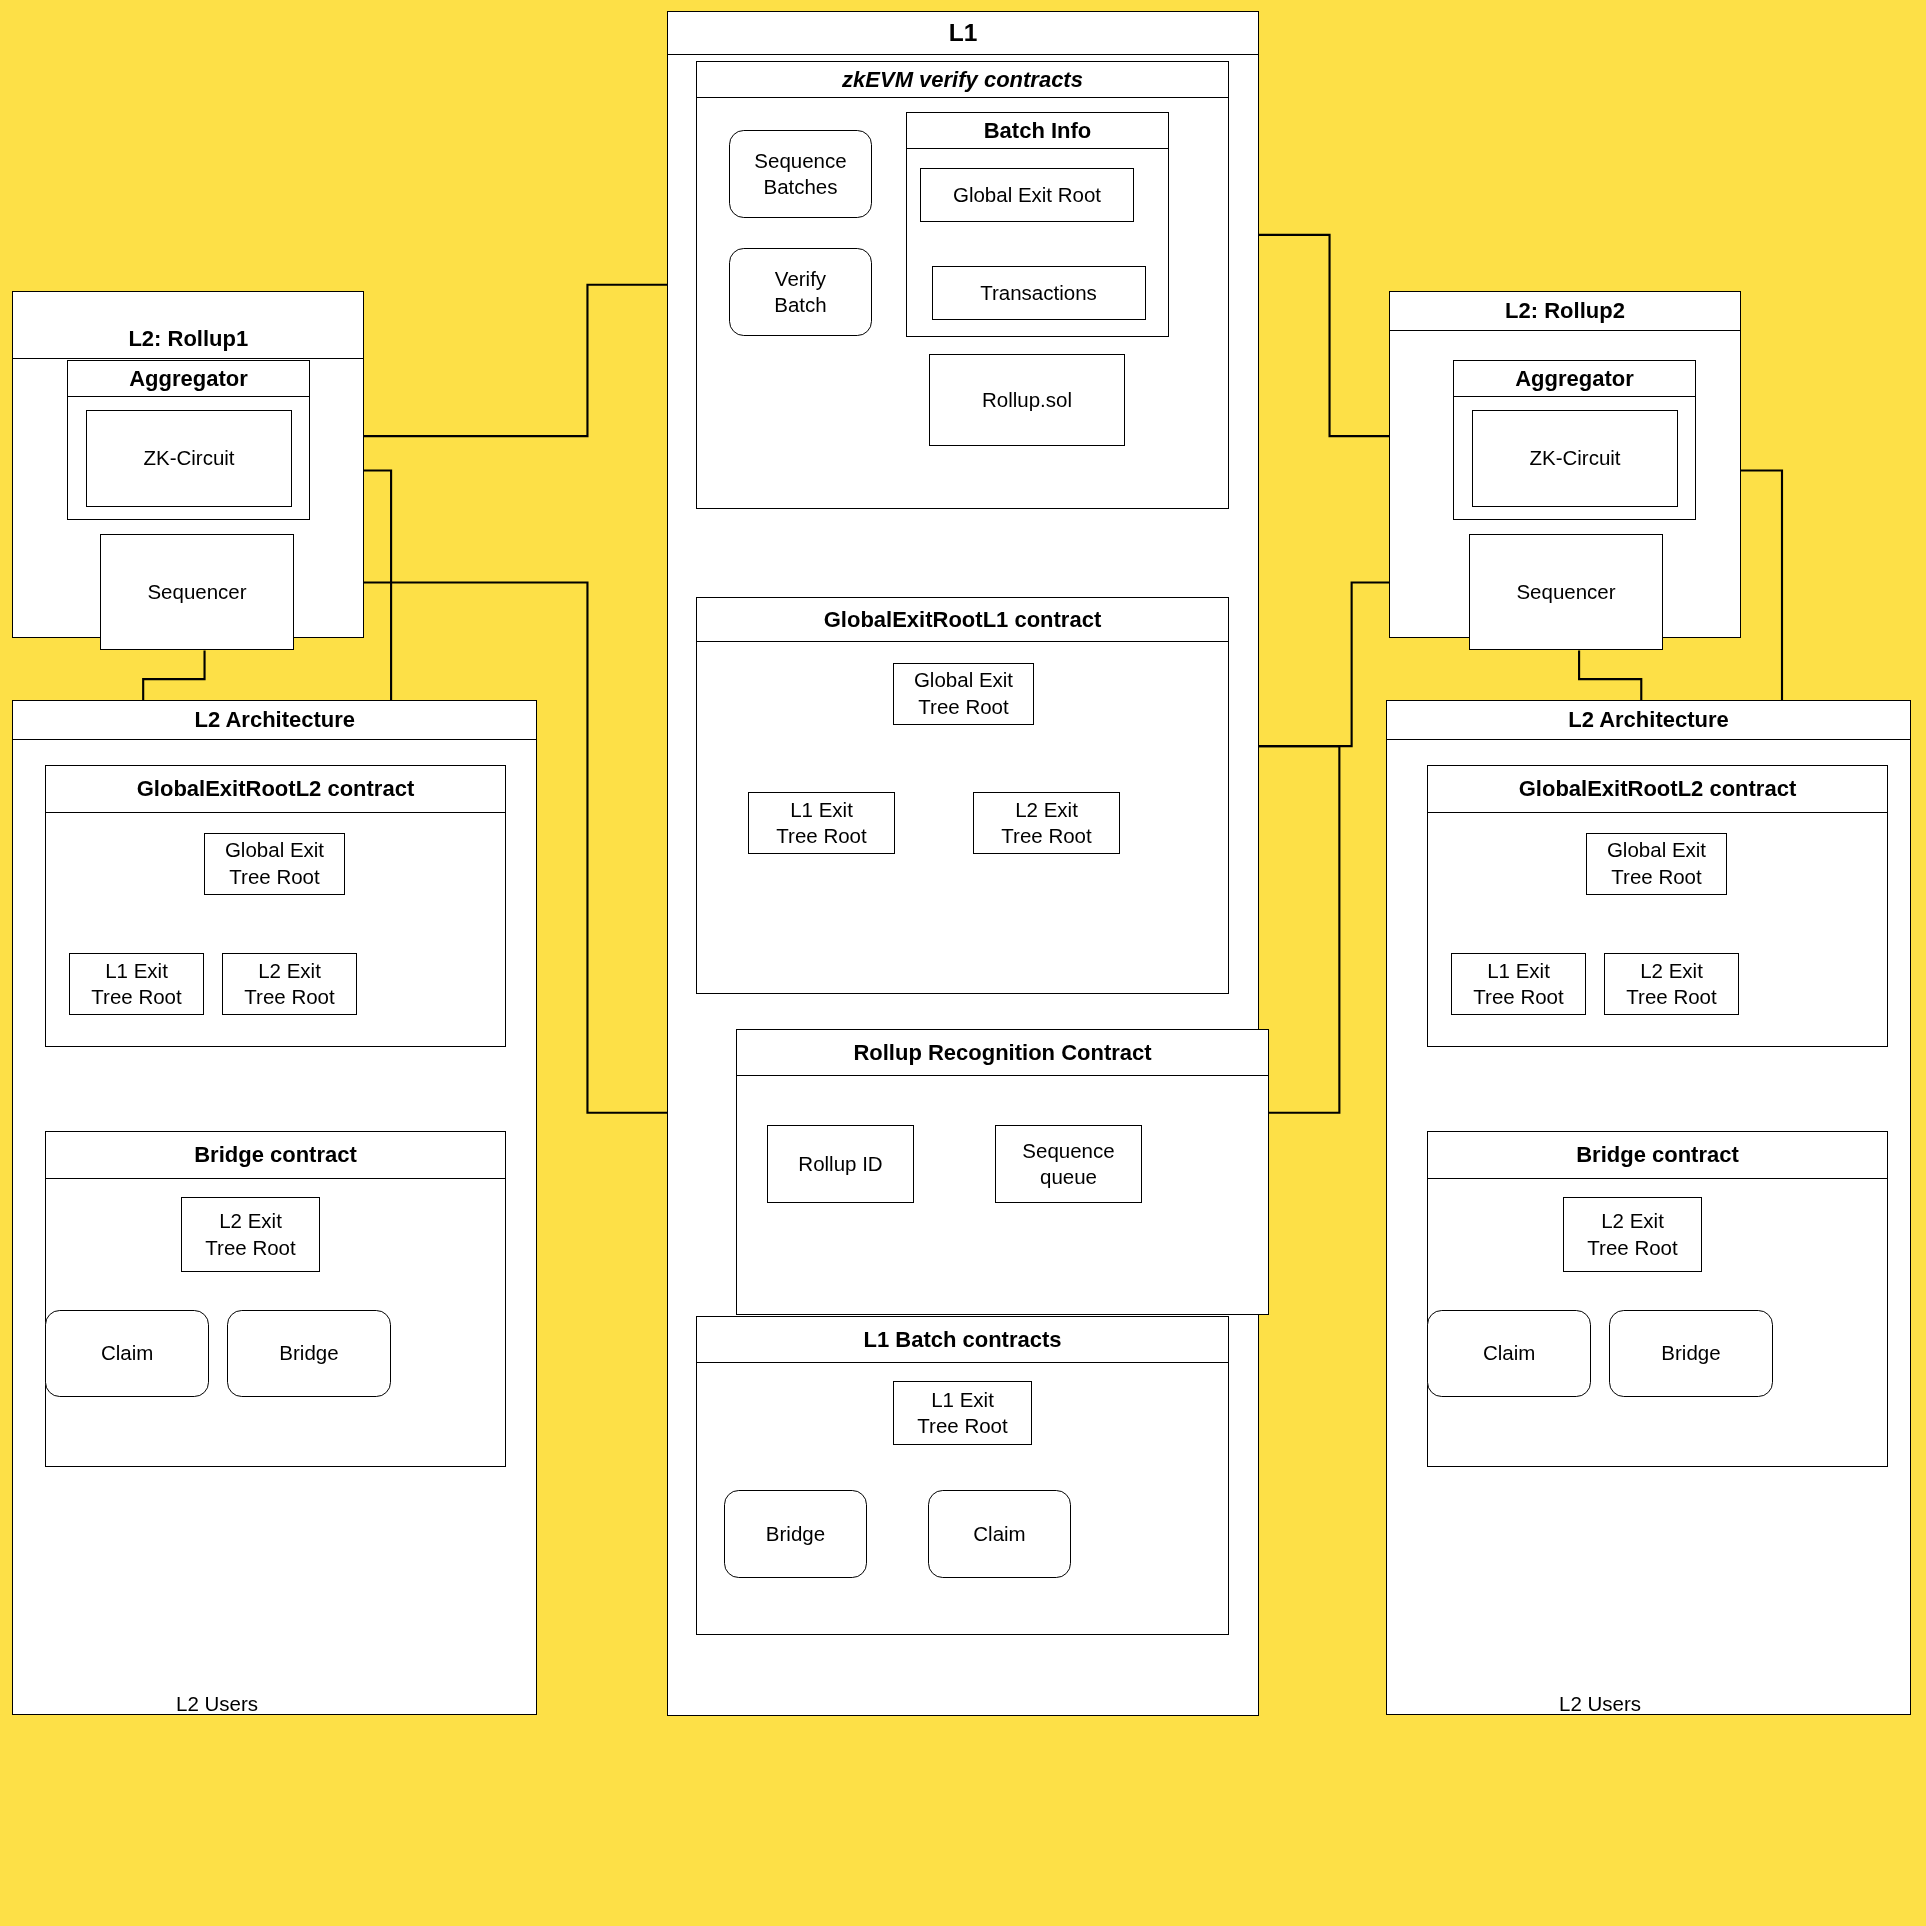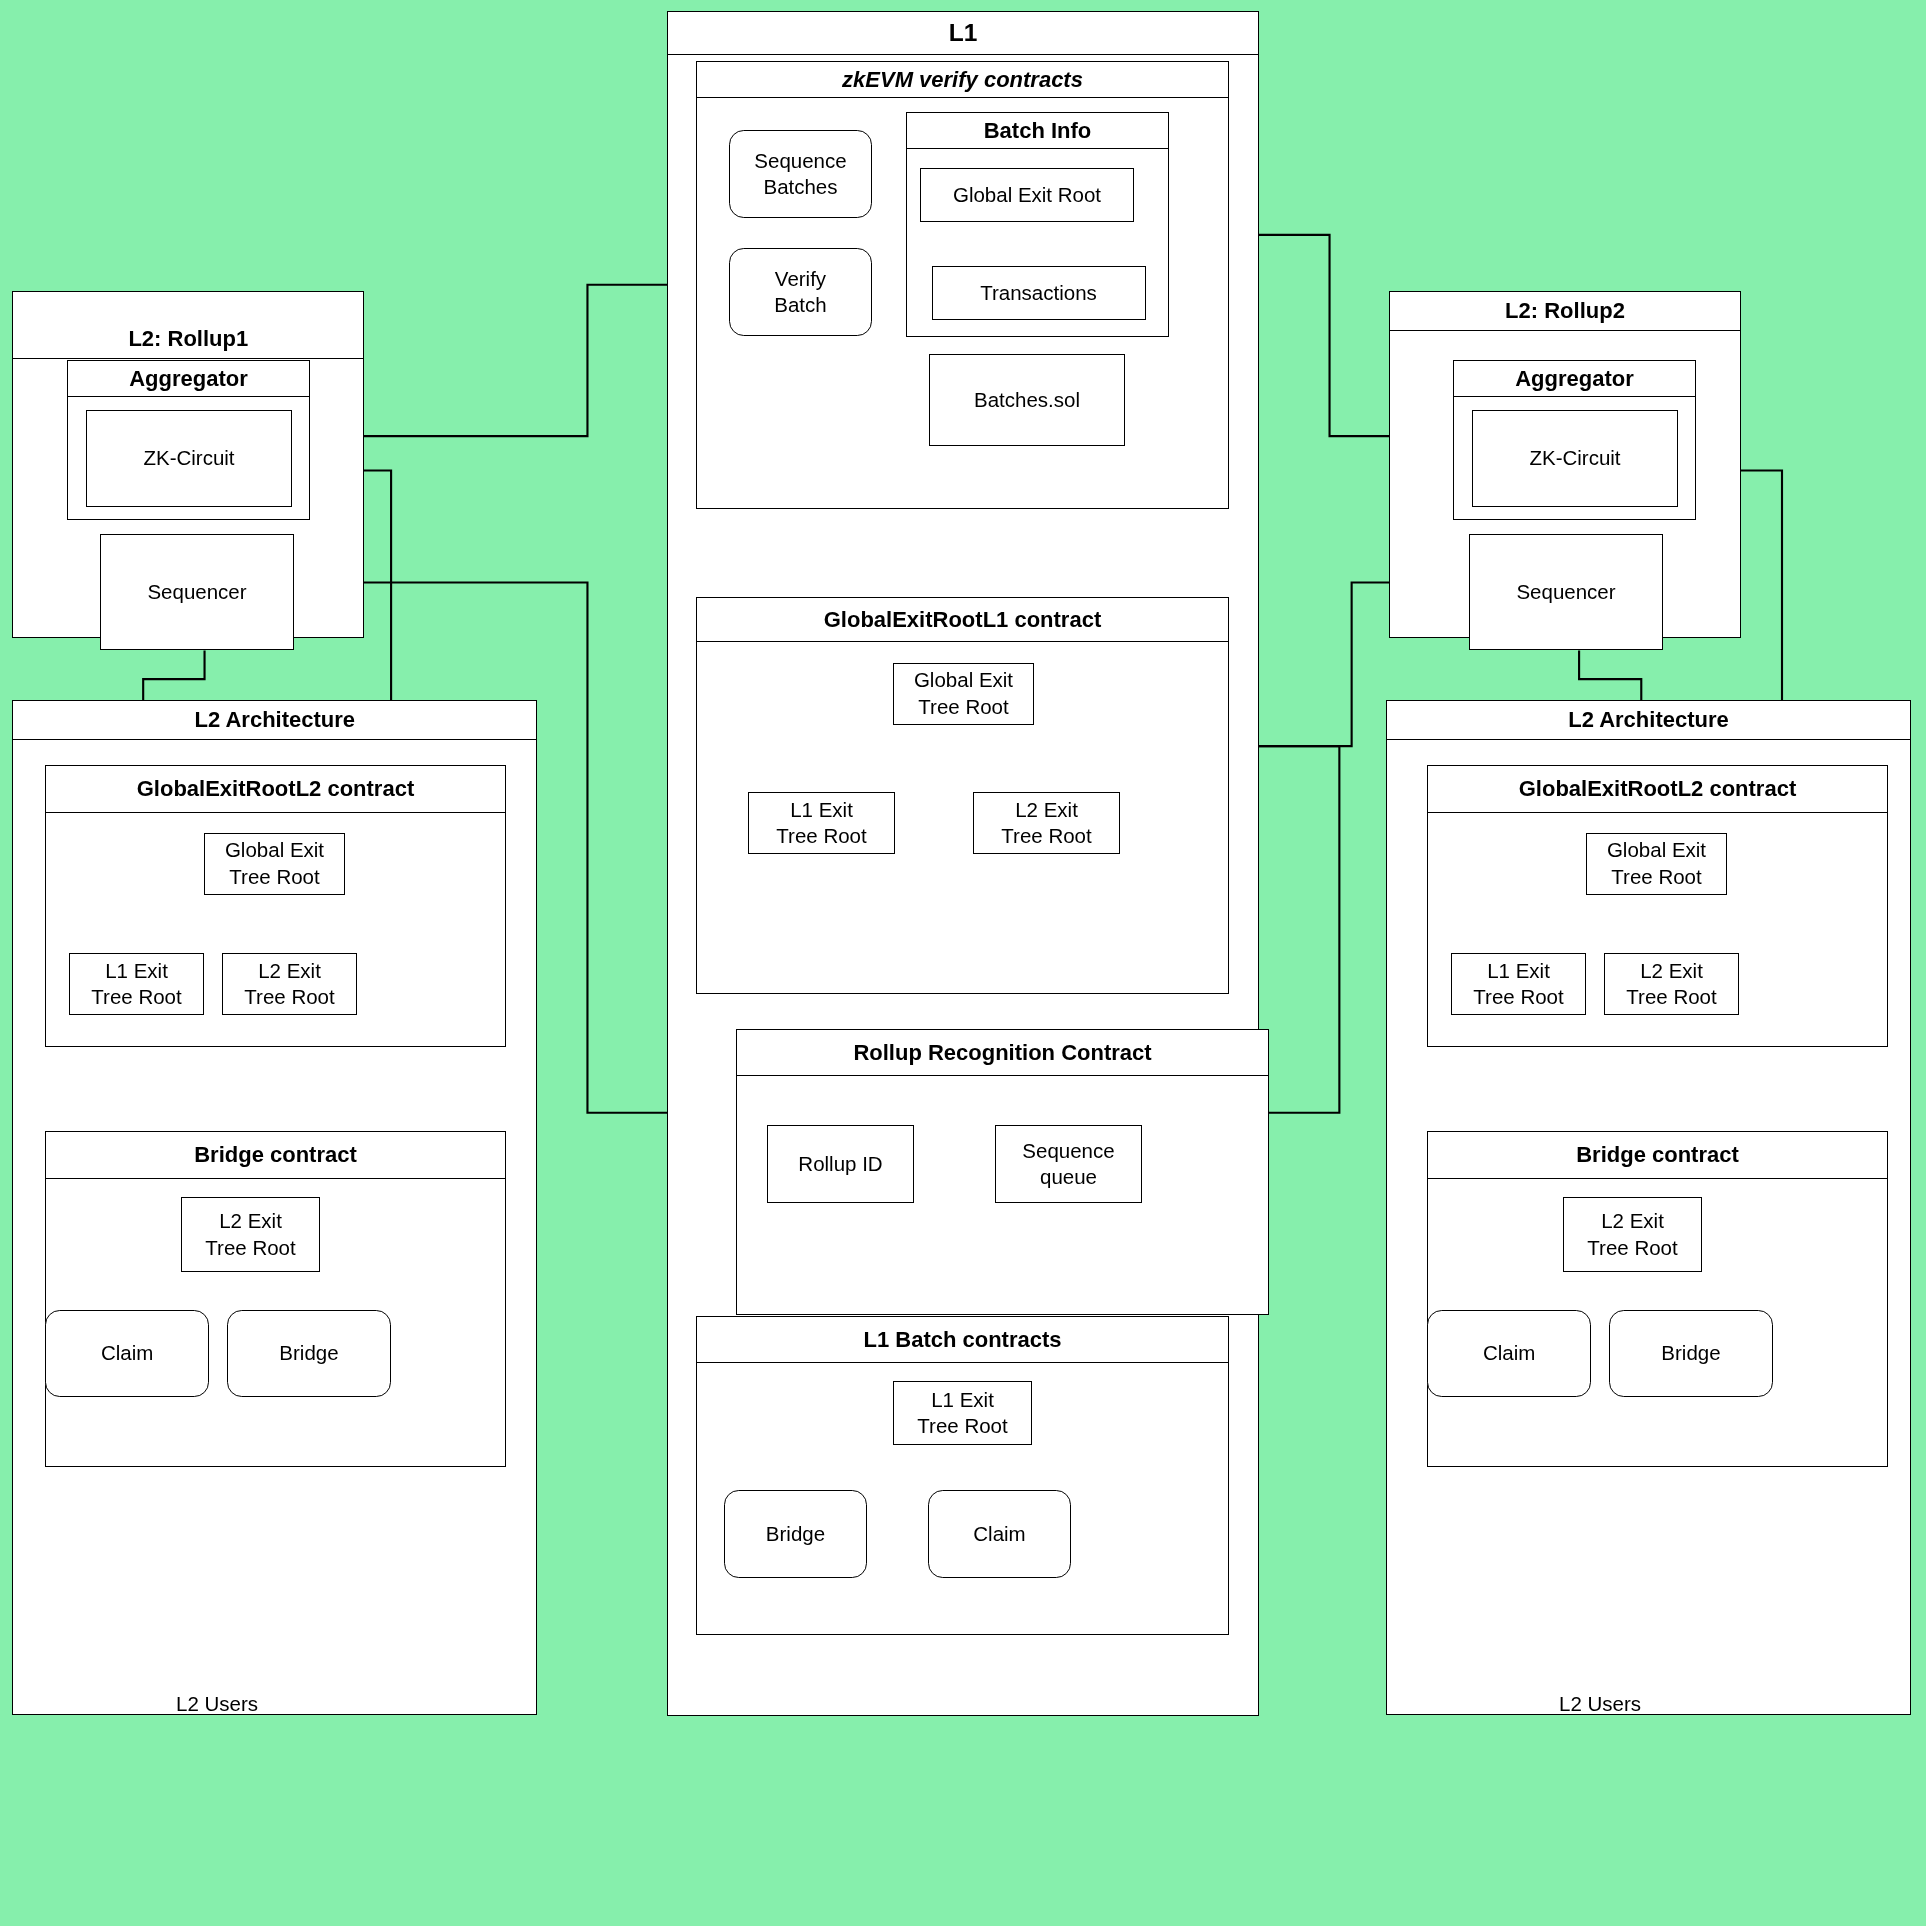--- a/index.html
+++ b/index.html
@@ -5,21 +5,21 @@
   * { box-sizing: border-box; }
   html, body {
     margin: 0; padding: 0;
     background: #ffffff;
     font-family: "Liberation Sans", sans-serif;
   }
   #canvas {
     position: relative;
     width: 1926px;
     height: 1926px;
-    background: #86efac;
+    background: #fde047;
     overflow: hidden;
   }
   
   .box {
     position: absolute;
     border: 1.6px solid #000000;
     background: #ffffff;
   }
   .box > .title {
     border-bottom: 1.6px solid #000000;
@@ -148,21 +148,21 @@
 Batch</div>
 
       <div class="box" style="left:209px; top:14px; width:263px; height:225px;">
         <div class="title t-lg" style="height:36px;">Batch Info</div>
         <div class="body" style="height:186px;">
           <div class="node t-md" style="left:13px; top:19px; width:214px; height:54px;">Global Exit Root</div>
           <div class="node t-md" style="left:24.5px; top:117px; width:214px; height:54px;">Transactions</div>
         </div>
       </div>
 
-      <div class="node t-md" style="left:232px; top:256px; width:196px; height:92px;">Batches.sol</div>
+      <div class="node t-md" style="left:232px; top:256px; width:196px; height:92px;">Rollup.sol</div>
     </div>
   </div>
 
   <div class="box" style="left:696px; top:597px; width:533px; height:397px;">
     <div class="title t-lg" style="height:44px;">GlobalExitRootL1 contract</div>
     <div class="body" style="height:267px;">
       <div class="node t-md" style="left:196px; top:20.5px; width:141px; height:62px;">Global Exit
 Tree Root</div>
       <div class="node t-md" style="left:51px; top:150px; width:147px; height:62px;">L1 Exit
 Tree Root</div>

